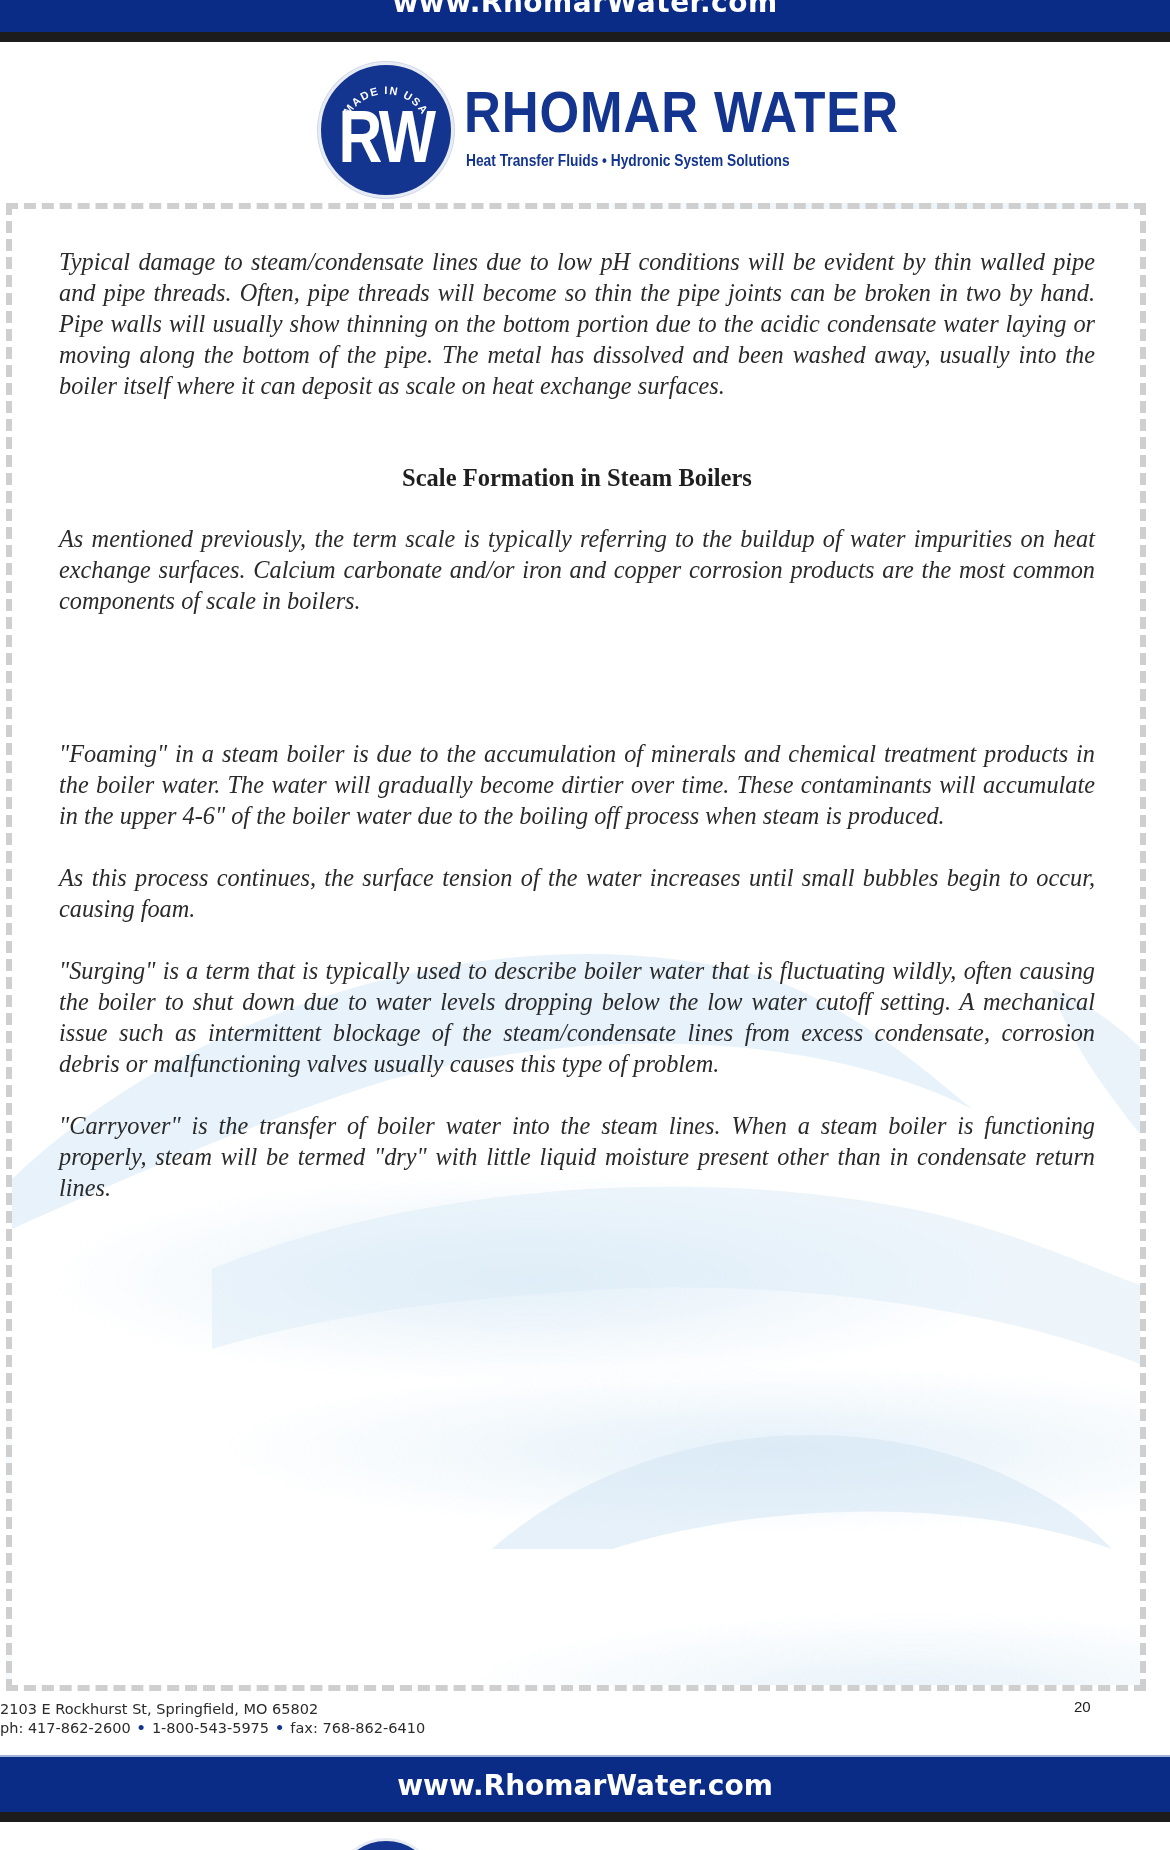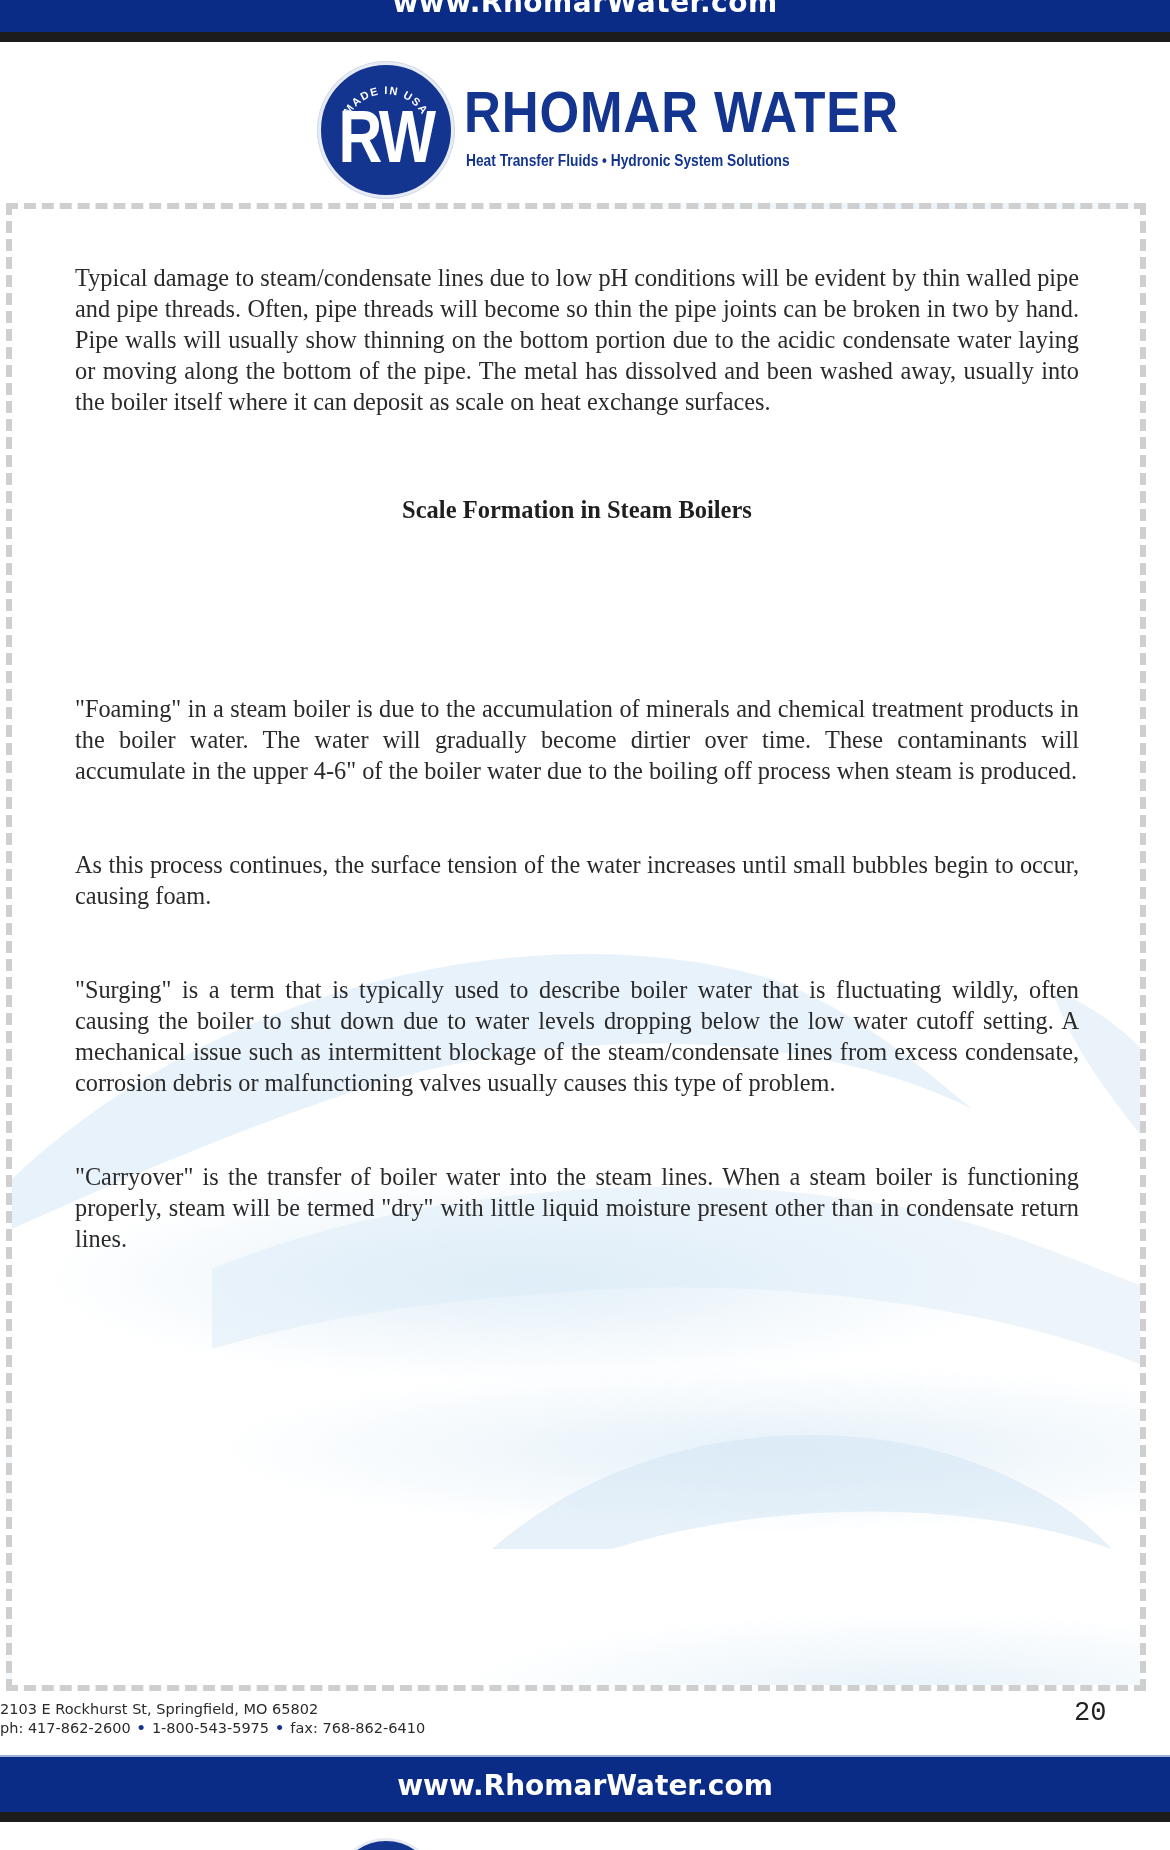--- a/index.html
+++ b/index.html
@@ -51,36 +51,36 @@
       #ffffff;
     overflow:hidden;
   }
   .wave {
     position:absolute; pointer-events:none;
   }
   .text-col {
     position:absolute; left:47px; top:37px; width:1036px;
     font-size:24.3px; line-height:31px; color:#2a2a2a;
   }
-  .text-col p { margin:16px; text-align:justify; }
+  .text-col p { margin:0; text-align:justify;font-style:italic; }
   .text-col h2 {
     margin:0; font-size:24.5px; font-weight:bold; color:#1f1f1f; line-height:31px;text-align:center;
   }
   .gap-para { height:31px; }
   .gap-section { height:61px; }
   .gap-head { height:30px; }
 
   .footer-addr {
     position:absolute; left:0; width:1168px; top:1700px; text-align:left;
     font-family:"DejaVu Sans", sans-serif; font-size:14.5px; line-height:19px; color:#2b2b2b;
   }
   .footer-addr .dot { color:#14358f; font-weight:bold; padding:0 6px; }
   .page-num {
-    position:absolute; left:1074px; top:1698px; font-family:Liberation Mono, monospace;
-    font-size:27px; color:#222;
+    position:absolute; left:1074px; top:1698px; font-family:Liberation Sans, sans-serif;
+    font-size:15px; color:#222;
   }
   .bottom-bar {
     position:absolute; left:0; top:1755px; width:1170px; height:57px; background:#0b2c86;
     color:#fff; text-align:center; font-family:"DejaVu Sans", sans-serif; font-weight:bold;
     font-size:28px; line-height:57px; border-top:2px solid #9fb3da; box-sizing:border-box;
   }
   .bottom-logo-peek {
     position:absolute; left:333px; top:1838px; width:100px; height:100px; border-radius:50%;
     background:#14358f; border:3px solid #e7ebf4;
   }
@@ -116,20 +116,21 @@
     <path d="M480 700 C 640 560, 880 560, 1020 640 C 1060 660, 1080 680, 1100 700 C 960 650, 760 650, 600 700 Z" fill="#d3e6f4" opacity="0.55"></path>
     <path d="M1040 140 C 1090 160, 1120 190, 1140 210 L1140 300 C 1100 250, 1060 200, 1040 140 Z" fill="#d9eaf6" opacity="0.55"></path>
   </svg>
 
   <div class="text-col">
     <p>Typical damage to steam/condensate lines due to low pH conditions will be evident by thin walled pipe and pipe threads. Often, pipe threads will become so thin the pipe joints can be broken in two by hand. Pipe walls will usually show thinning on the bottom portion due to the acidic condensate water laying or moving along the bottom of the pipe. The metal has dissolved and been washed away, usually into the boiler itself where it can deposit as scale on heat exchange surfaces.</p>
 
     <div class="gap-section"></div>
     <h2>Scale Formation in Steam Boilers</h2>
     <div class="gap-head"></div>
+    <p>As mentioned previously, the term scale is typically referring to the buildup of water impurities on heat exchange surfaces. Calcium carbonate and/or iron and copper corrosion products are the most common components of scale in boilers.</p>
     <div class="gap-para"></div>
 
     <div class="gap-section"></div>
     <div class="gap-head"></div>
     <p>"Foaming" in a steam boiler is due to the accumulation of minerals and chemical treatment products in the boiler water. The water will gradually become dirtier over time. These contaminants will accumulate in the upper 4-6" of the boiler water due to the boiling off process when steam is produced.</p>
     <div class="gap-para"></div>
     <p>As this process continues, the surface tension of the water increases until small bubbles begin to occur, causing foam.</p>
     <div class="gap-para"></div>
     <p>"Surging" is a term that is typically used to describe boiler water that is fluctuating wildly, often causing the boiler to shut down due to water levels dropping below the low water cutoff setting. A mechanical issue such as intermittent blockage of the steam/condensate lines from excess condensate, corrosion debris or malfunctioning valves usually causes this type of problem.</p>
     <div class="gap-para"></div>

